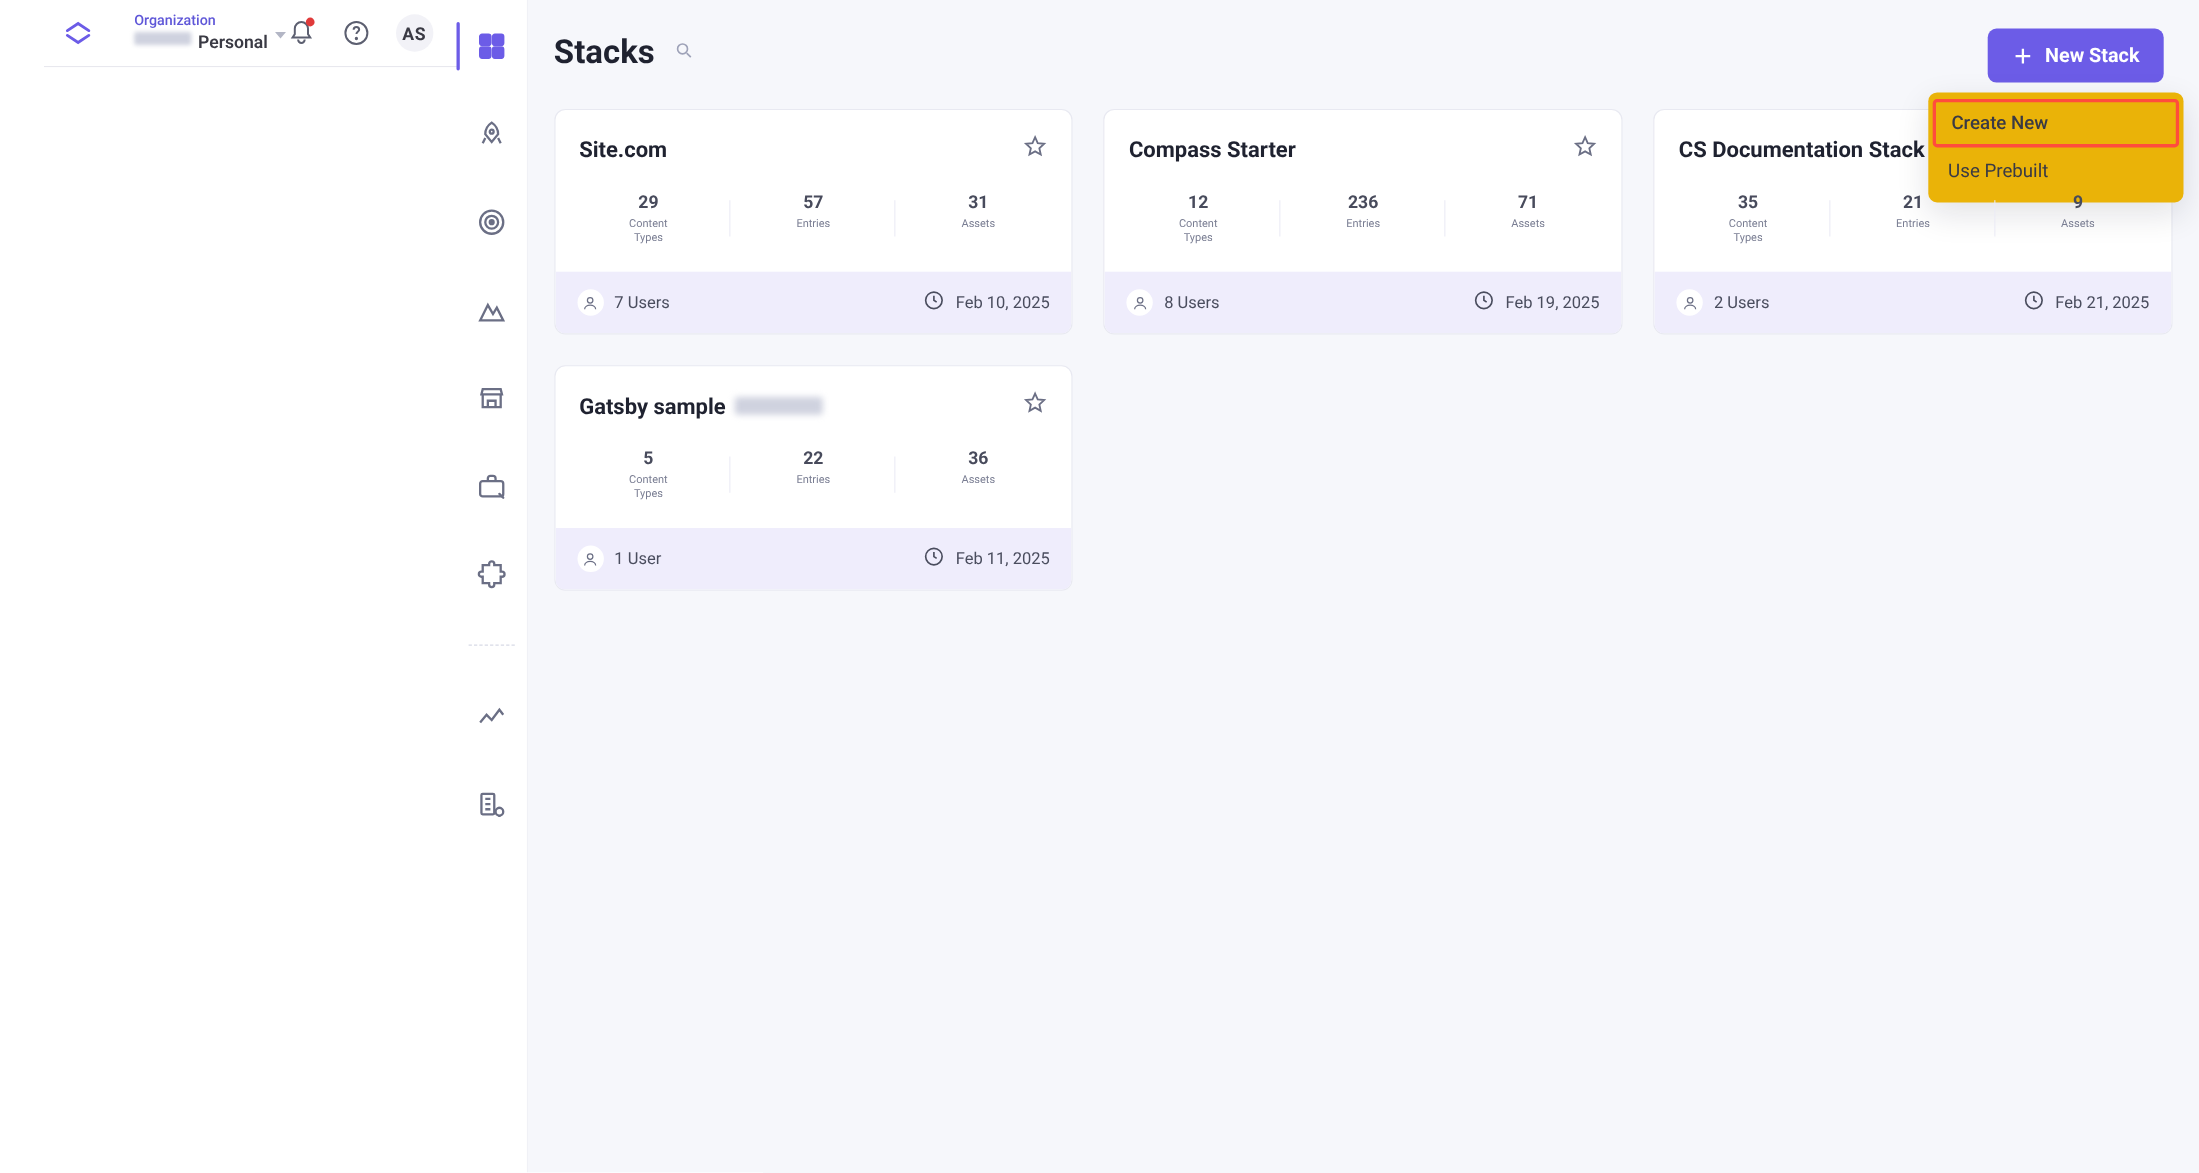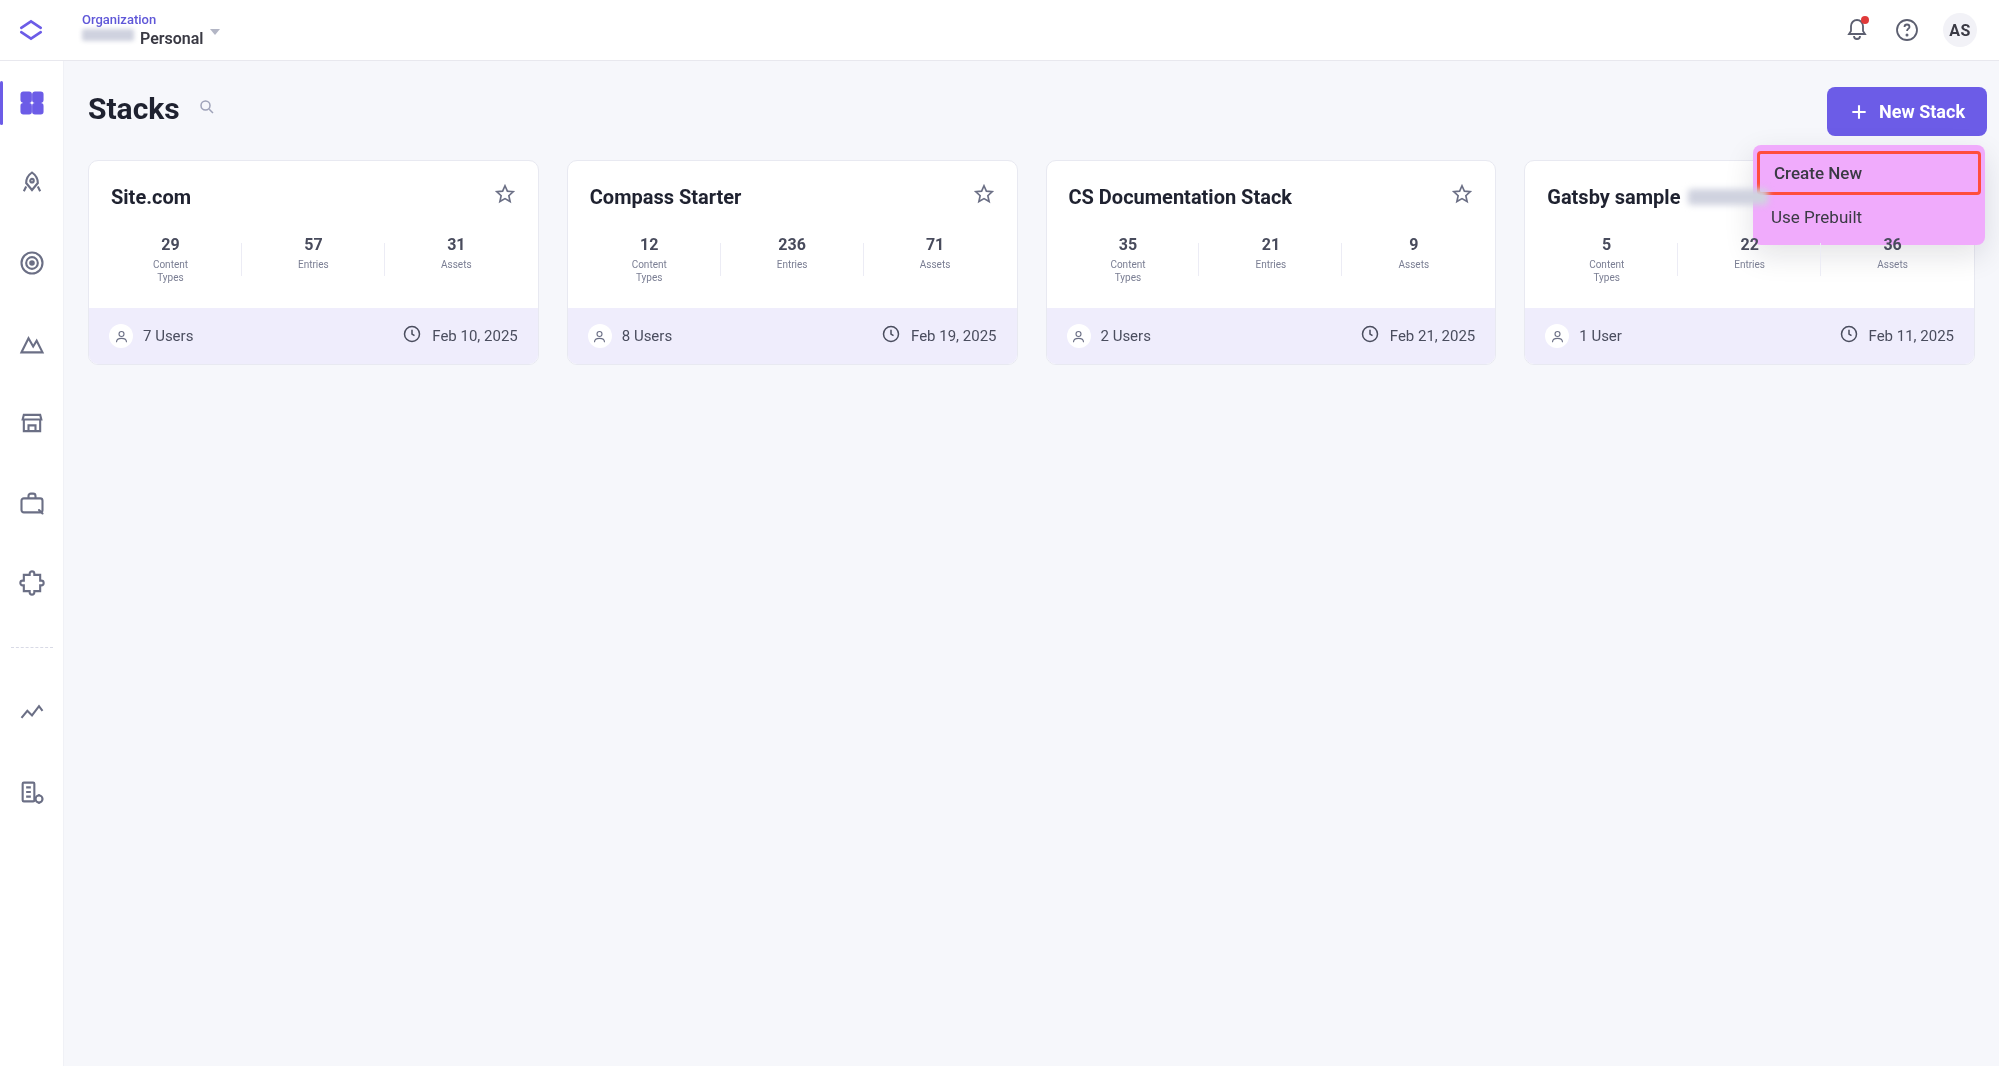--- a/index.html
+++ b/index.html
@@ -1,17 +1,17 @@
 <!DOCTYPE html>
 <html><head>
 <meta charset="utf-8">
 <style>
   * { box-sizing: border-box; margin: 0; padding: 0; font-family: -apple-system, BlinkMacSystemFont, "Segoe UI", Roboto, Helvetica, Arial, sans-serif; }
   html, body { width: 100%; height: 100%; background: #fff; }
-  .app { display: flex; flex-direction: column; width: 100%; height: 100%; }
+  .app { display: flex; width: 100%; height: 100%; padding-left: 40px; }
 
   
   .topbar { display: flex; align-items: center; padding: 12px 22px 12px 18px; border-bottom: 1px solid #e8e8ee; height: 61px; }
   .logo { width: 26px; height: 26px; color: #6c5ce7; display:flex; align-items:center; }
   .org-block { margin-left: 38px; display:flex; flex-direction:column; }
   .org-label { font-size: 13px; color: #5f57d8; font-weight: 500; }
   .org-name-row { display:flex; gap:6px; margin-top:2px;}
   .org-name-row .redacted { display:inline-block; width:52px; height:12px; background:#cfd2df; border-radius:2px; filter: blur(2px); }
   .org-name { font-size: 16px; color:#3a3a44; font-weight:600; }
   .caret-down { width:0;height:0;border-left:5px solid transparent;border-right:5px solid transparent;border-top:6px solid #b3b6c5; }
@@ -31,24 +31,24 @@
   .side-item.active svg { fill:#6c5ce7; stroke:#6c5ce7; }
   .side-item.active { position:relative; }
   .side-item.active::before { content:""; position:absolute; left:-16px; top:-6px; width:3px; height:44px; background:#6c5ce7; border-radius:2px; }
 
   .main { flex:1; background:#f6f7fb; padding: 30px 24px; position:relative; }
   .page-head { display:flex; align-items:center; gap:18px; margin-bottom:34px; }
   .page-title { font-size:30px; font-weight:700; color:#1f2230; }
   .search-small { color:#9ea2b8; }
   .search-small svg { width:18px; height:18px; stroke:#9ea2b8; fill:none; stroke-width:2; }
 
-  .new-stack-btn { position:absolute; top:26px; right:12px; background:#6c5ce7; color:#fff; border:none; border-radius:8px; padding:14px 22px; font-size:18px; font-weight:700; display:flex; align-items:center; gap:10px; cursor:pointer; }
+  .new-stack-btn { position:absolute; top:26px; right:32px; background:#6c5ce7; color:#fff; border:none; border-radius:8px; padding:14px 22px; font-size:18px; font-weight:700; display:flex; align-items:center; gap:10px; cursor:pointer; }
   .new-stack-btn svg { width:20px; height:20px; stroke:#fff; stroke-width:2.5; }
 
-  .dropdown { position:absolute; top:84px; right:14px; width:232px; background:#f0abfc; border-radius:8px; box-shadow:0 10px 30px rgba(20,20,40,0.12); padding:6px 0; }
+  .dropdown { position:absolute; top:84px; right:14px; width:232px; background:#eab308; border-radius:8px; box-shadow:0 10px 30px rgba(20,20,40,0.12); padding:6px 0; }
   .dropdown-item { padding:12px 18px; font-size:17px; color:#3a3a44; cursor:pointer; }
   .dropdown-item.highlight { border:3px solid #ff4d3d; border-radius:4px; margin:0 4px; padding:9px 14px; font-weight:500; }
 
   .grid { display:grid; grid-template-columns: repeat(auto-fill, minmax(360px, 1fr)); gap:28px; }
   .card { background:#fff; border:1px solid #e8e9f1; border-radius:10px; overflow:hidden; display:flex; flex-direction:column; }
   .card-head { padding:22px 22px 10px 22px; display:flex; align-items:flex-end; justify-content:space-between; }
   .card-title-row { display:flex; align-items:center; gap:8px; }
   .card-title { font-size:20px; font-weight:700; color:#1f2230; }
   .card-title-blur { display:inline-block; width:80px; height:16px; background:#cfd2df; border-radius:3px; filter: blur(3px); }
   .star-btn { color:#6b6f85; cursor:pointer; }

